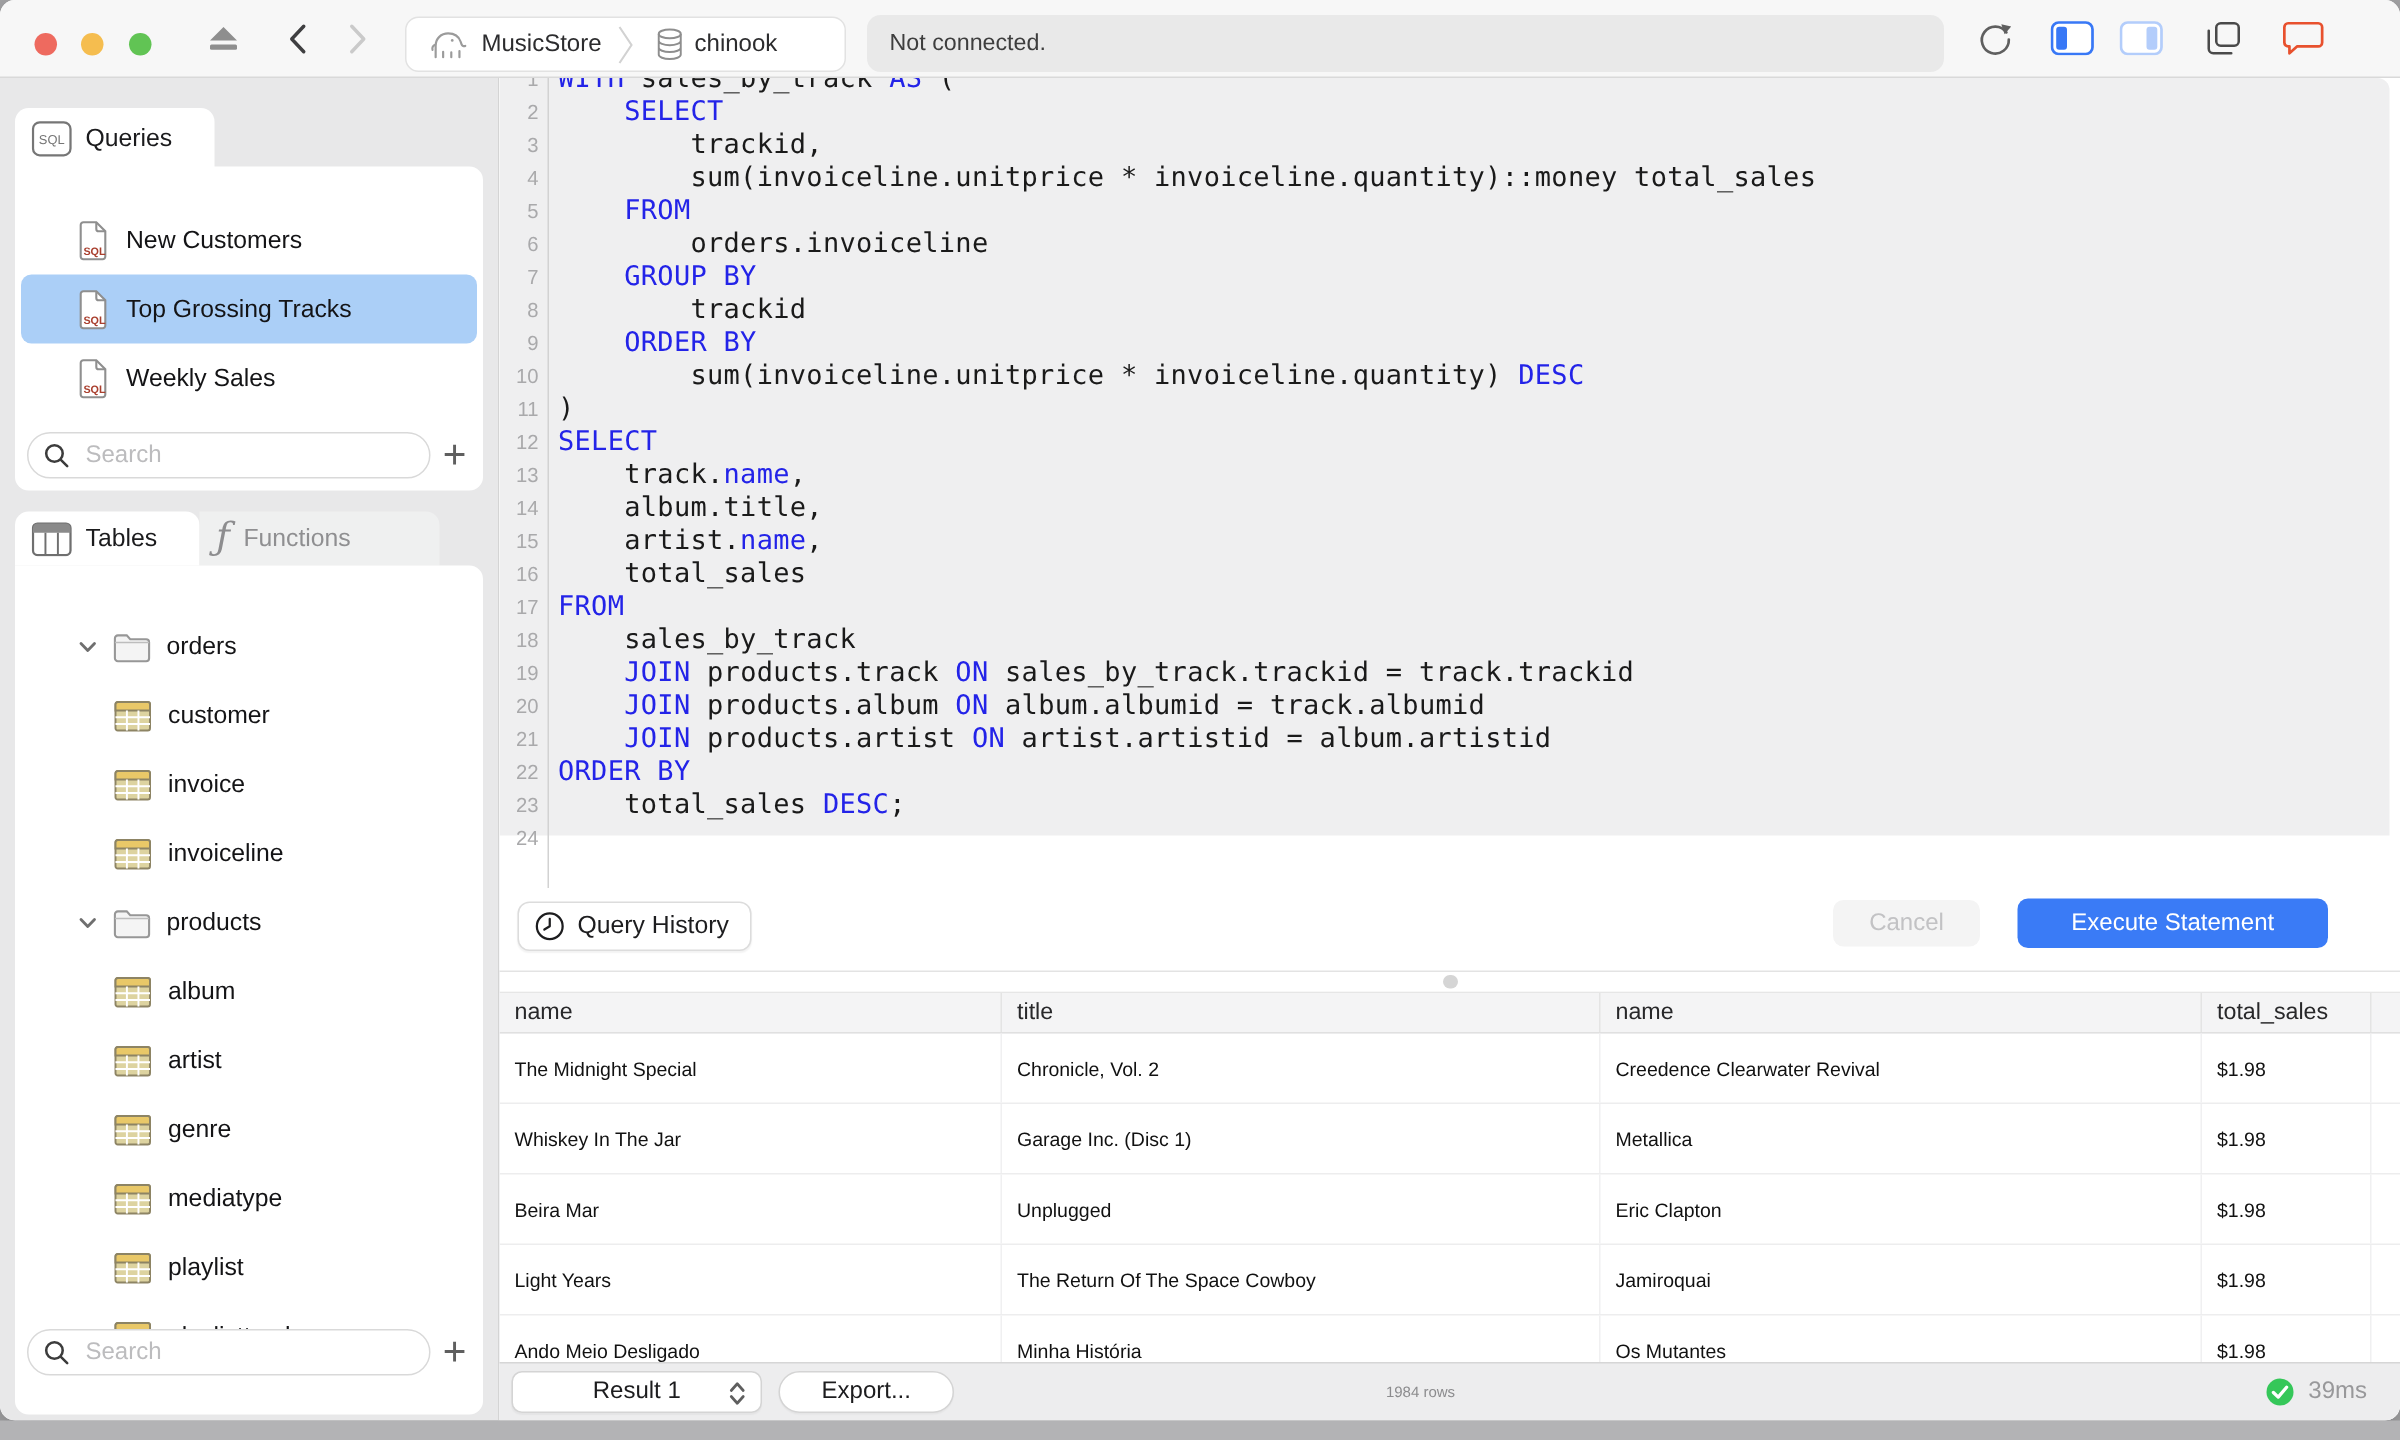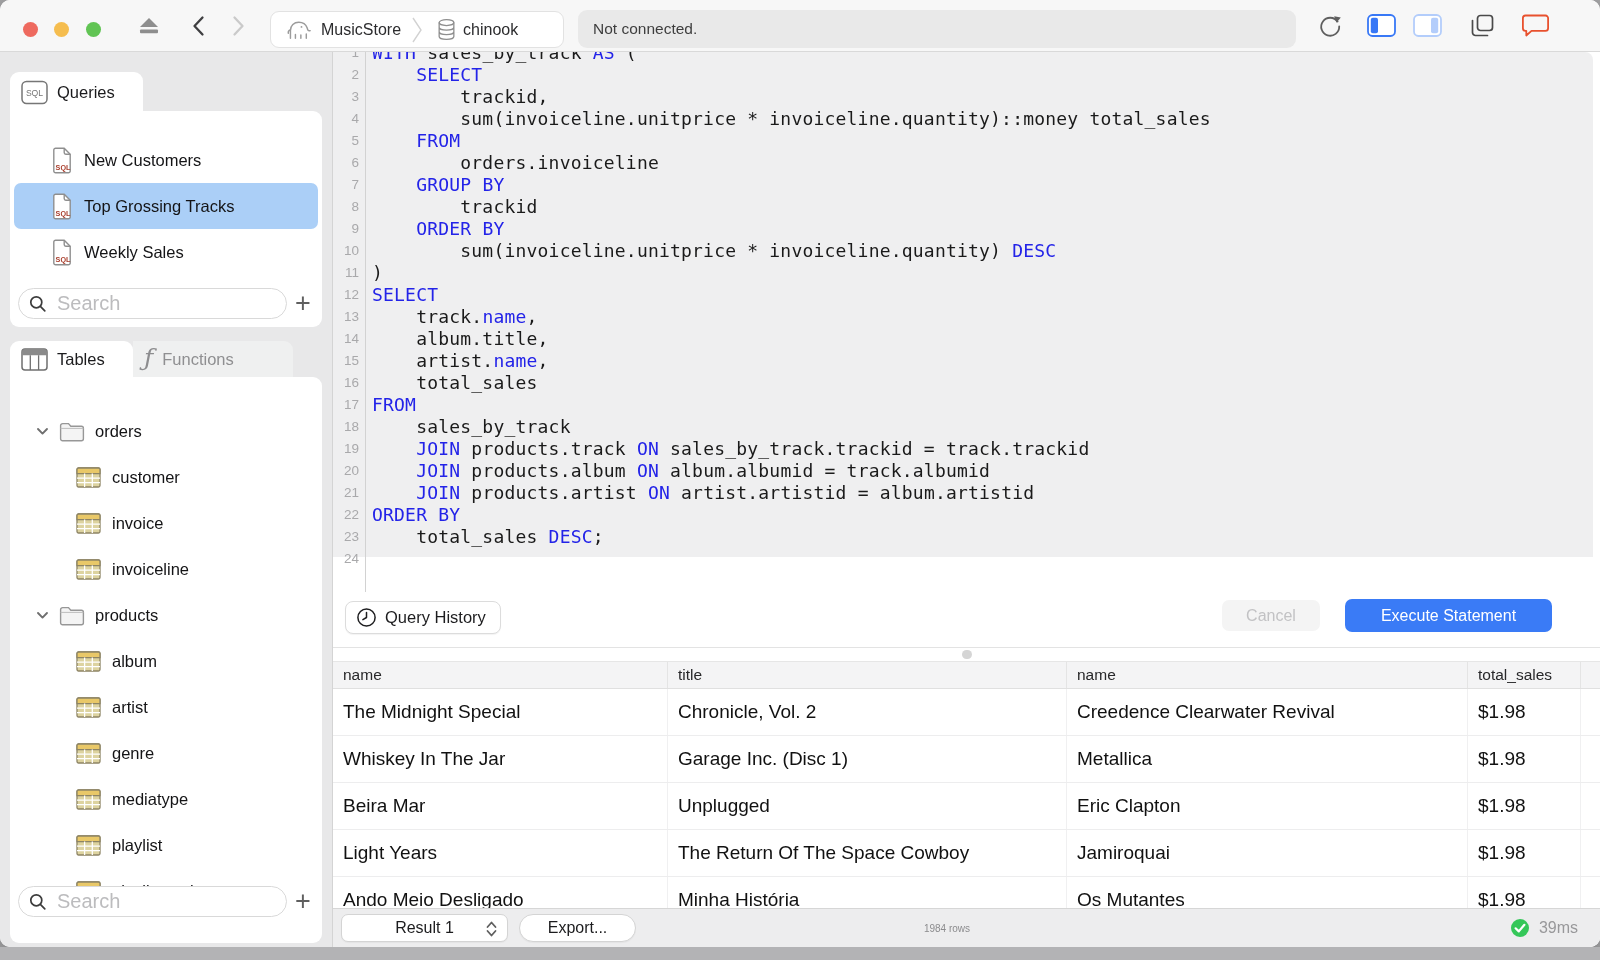--- a/index.html
+++ b/index.html
@@ -21,31 +21,31 @@
   .sidebar{position:absolute;left:0;top:52px;width:332px;height:895px;background:#e8e8e9;border-right:1px solid #d4d4d4;}
   .tab1{position:absolute;left:10px;top:20px;width:133px;height:40px;background:#fff;border-radius:9px 9px 0 0;display:flex;align-items:center;gap:9px;padding-left:11px;box-sizing:border-box;font-size:16.5px;color:#1b1b1d;}
   .card{position:absolute;left:10px;background:#fff;border-radius:0 9px 9px 9px;}
   .card1{top:59px;width:312px;height:216px;}
   .qrow{position:relative;height:46px;display:flex;align-items:center;gap:11px;padding-left:41px;font-size:16.5px;color:#141416;}
   .qrow.sel::before{content:"";position:absolute;left:4px;right:4px;top:0;bottom:0;background:#abcff7;border-radius:7px;}
   .qrow>*{position:relative;}
   .qlist{padding-top:26px;}
   .searchrow{position:absolute;left:0;right:0;height:31px;}
   .spill{position:absolute;left:8px;width:269px;height:31px;background:#fff;border:1px solid #d9d9d9;border-radius:16px;box-sizing:border-box;display:flex;align-items:center;gap:8px;padding-left:10px;}
-  .spill input{border:none;outline:none;font-size:20px;color:#222;width:200px;background:transparent;font-family:"Liberation Sans",sans-serif;}
+  .spill input{border:none;outline:none;font-size:16px;color:#222;width:200px;background:transparent;font-family:"Liberation Sans",sans-serif;}
   .spill input::placeholder{color:#bcbcbe;}
   .plus{position:absolute;right:4px;top:-2px;width:30px;height:34px;font-size:27px;font-weight:300;color:#5f5f5f;display:flex;align-items:center;justify-content:center;}
   .tabs2{position:absolute;left:10px;top:289px;width:312px;height:36px;display:flex;}
   .tab2{height:36px;display:flex;align-items:center;gap:9px;padding-left:11px;box-sizing:border-box;font-size:16.5px;}
   .tab2.active{width:123px;background:#fff;border-radius:9px 9px 0 0;color:#1b1b1d;}
   .tab2.inactive{width:160px;background:#eff0f0;border-radius:0 9px 0 0;color:#8f8f91;}
   .card2{top:325px;width:312px;height:566px;overflow:hidden;}
   .tree{padding-top:31px;}
   .trow{height:46px;display:flex;align-items:center;font-size:16.5px;color:#141416;}
-  .trow.folder{padding-left:26px;gap:10px;}
+  .trow.folder{padding-left:42px;gap:10px;}
   .trow.table{padding-left:66px;gap:11px;}
   .card2 .searchrow{bottom:26px;}
   .card1 .searchrow{top:177px;}
   
   .main{position:absolute;left:333px;top:52px;width:1267px;height:895px;background:#fff;}
   .editor-zone{position:absolute;left:0;top:0;width:1267px;height:595px;overflow:hidden;background:#fff;}
   .stmt-band{position:absolute;left:0;top:0;width:1260px;height:505px;background:#efeff0;border-radius:0 8px 0 0;}
   .gutter{position:absolute;left:0;top:-10px;width:26px;text-align:right;font-size:13.5px;color:#a9a9ab;}
   .gutter div{height:22px;line-height:22px;}
   .gutter-line{position:absolute;left:32px;top:0;width:1px;height:540px;background:#d2d2d2;}
@@ -56,21 +56,21 @@
   .cancel-btn{position:absolute;left:889px;top:548px;width:98px;height:31px;background:#f4f4f4;border-radius:7px;font-size:16px;color:#c2c2c4;display:flex;align-items:center;justify-content:center;text-align:center;}
   .exec-btn{position:absolute;left:1012px;top:547px;width:207px;height:33px;background:#3a7bf6;border-radius:7px;font-size:16px;color:#fff;display:flex;align-items:center;justify-content:center;}
   .split-line{position:absolute;left:0;top:595px;width:1267px;height:1px;background:#e3e3e3;}
   .split-dot{position:absolute;left:629px;top:598px;width:10px;height:9px;border-radius:5px;background:#d5d5d5;}
   .results{position:absolute;left:0;top:609px;width:1267px;height:248px;overflow:hidden;}
   .rgrid{display:grid;grid-template-columns:335px 399px 401px 113px 1fr;}
   .rheader{height:28px;background:#f4f4f5;border-top:1px solid #e6e6e6;border-bottom:1px solid #e0e0e0;box-sizing:border-box;}
   .rheader .hcell{display:flex;align-items:center;padding-left:10px;font-size:15.5px;color:#28282a;border-right:1px solid #e4e4e4;box-sizing:border-box;}
   .rheader .hcell:last-child{border-right:none;}
   .rrow{height:47px;border-bottom:1px solid #ededee;box-sizing:border-box;}
-  .rrow .cell{display:flex;align-items:center;padding-left:10px;font-size:19px;color:#111;border-right:1px solid #f0f0f1;box-sizing:border-box;overflow:hidden;white-space:nowrap;}
+  .rrow .cell{display:flex;align-items:center;padding-left:10px;font-size:13px;color:#111;border-right:1px solid #f0f0f1;box-sizing:border-box;overflow:hidden;white-space:nowrap;}
   .rrow .cell:last-child{border-right:none;}
   .statusbar{position:absolute;left:0;bottom:0;width:1267px;height:38px;background:#ededee;border-top:1px solid #d6d6d6;box-sizing:content-box;}
   .result-sel{position:absolute;left:8px;top:5px;width:167px;height:28px;background:#fff;border:1px solid #d4d4d4;border-radius:7px;box-sizing:border-box;display:flex;align-items:center;justify-content:center;font-size:16px;color:#1c1c1e;box-shadow:0 1px 1px rgba(0,0,0,.04);}
   .result-sel svg{position:absolute;right:9px;top:4px;}
   .export-btn{position:absolute;left:186px;top:5px;width:117px;height:28px;background:#fff;border:1px solid #d4d4d4;border-radius:14px;box-sizing:border-box;display:flex;align-items:center;justify-content:center;font-size:16px;color:#1c1c1e;box-shadow:0 1px 1px rgba(0,0,0,.04);}
   .rowcount{position:absolute;left:614px;top:0;height:38px;transform:translateX(-50%);display:flex;align-items:center;font-size:10px;color:#8c8c8e;}
   .timing{position:absolute;right:22px;top:0;height:38px;display:flex;align-items:center;gap:9px;font-size:16px;color:#98989a;}
   .deskstrip{position:absolute;left:0;top:947px;width:1600px;height:13px;background:#b3b3b5;}
 </style>
 </head>

